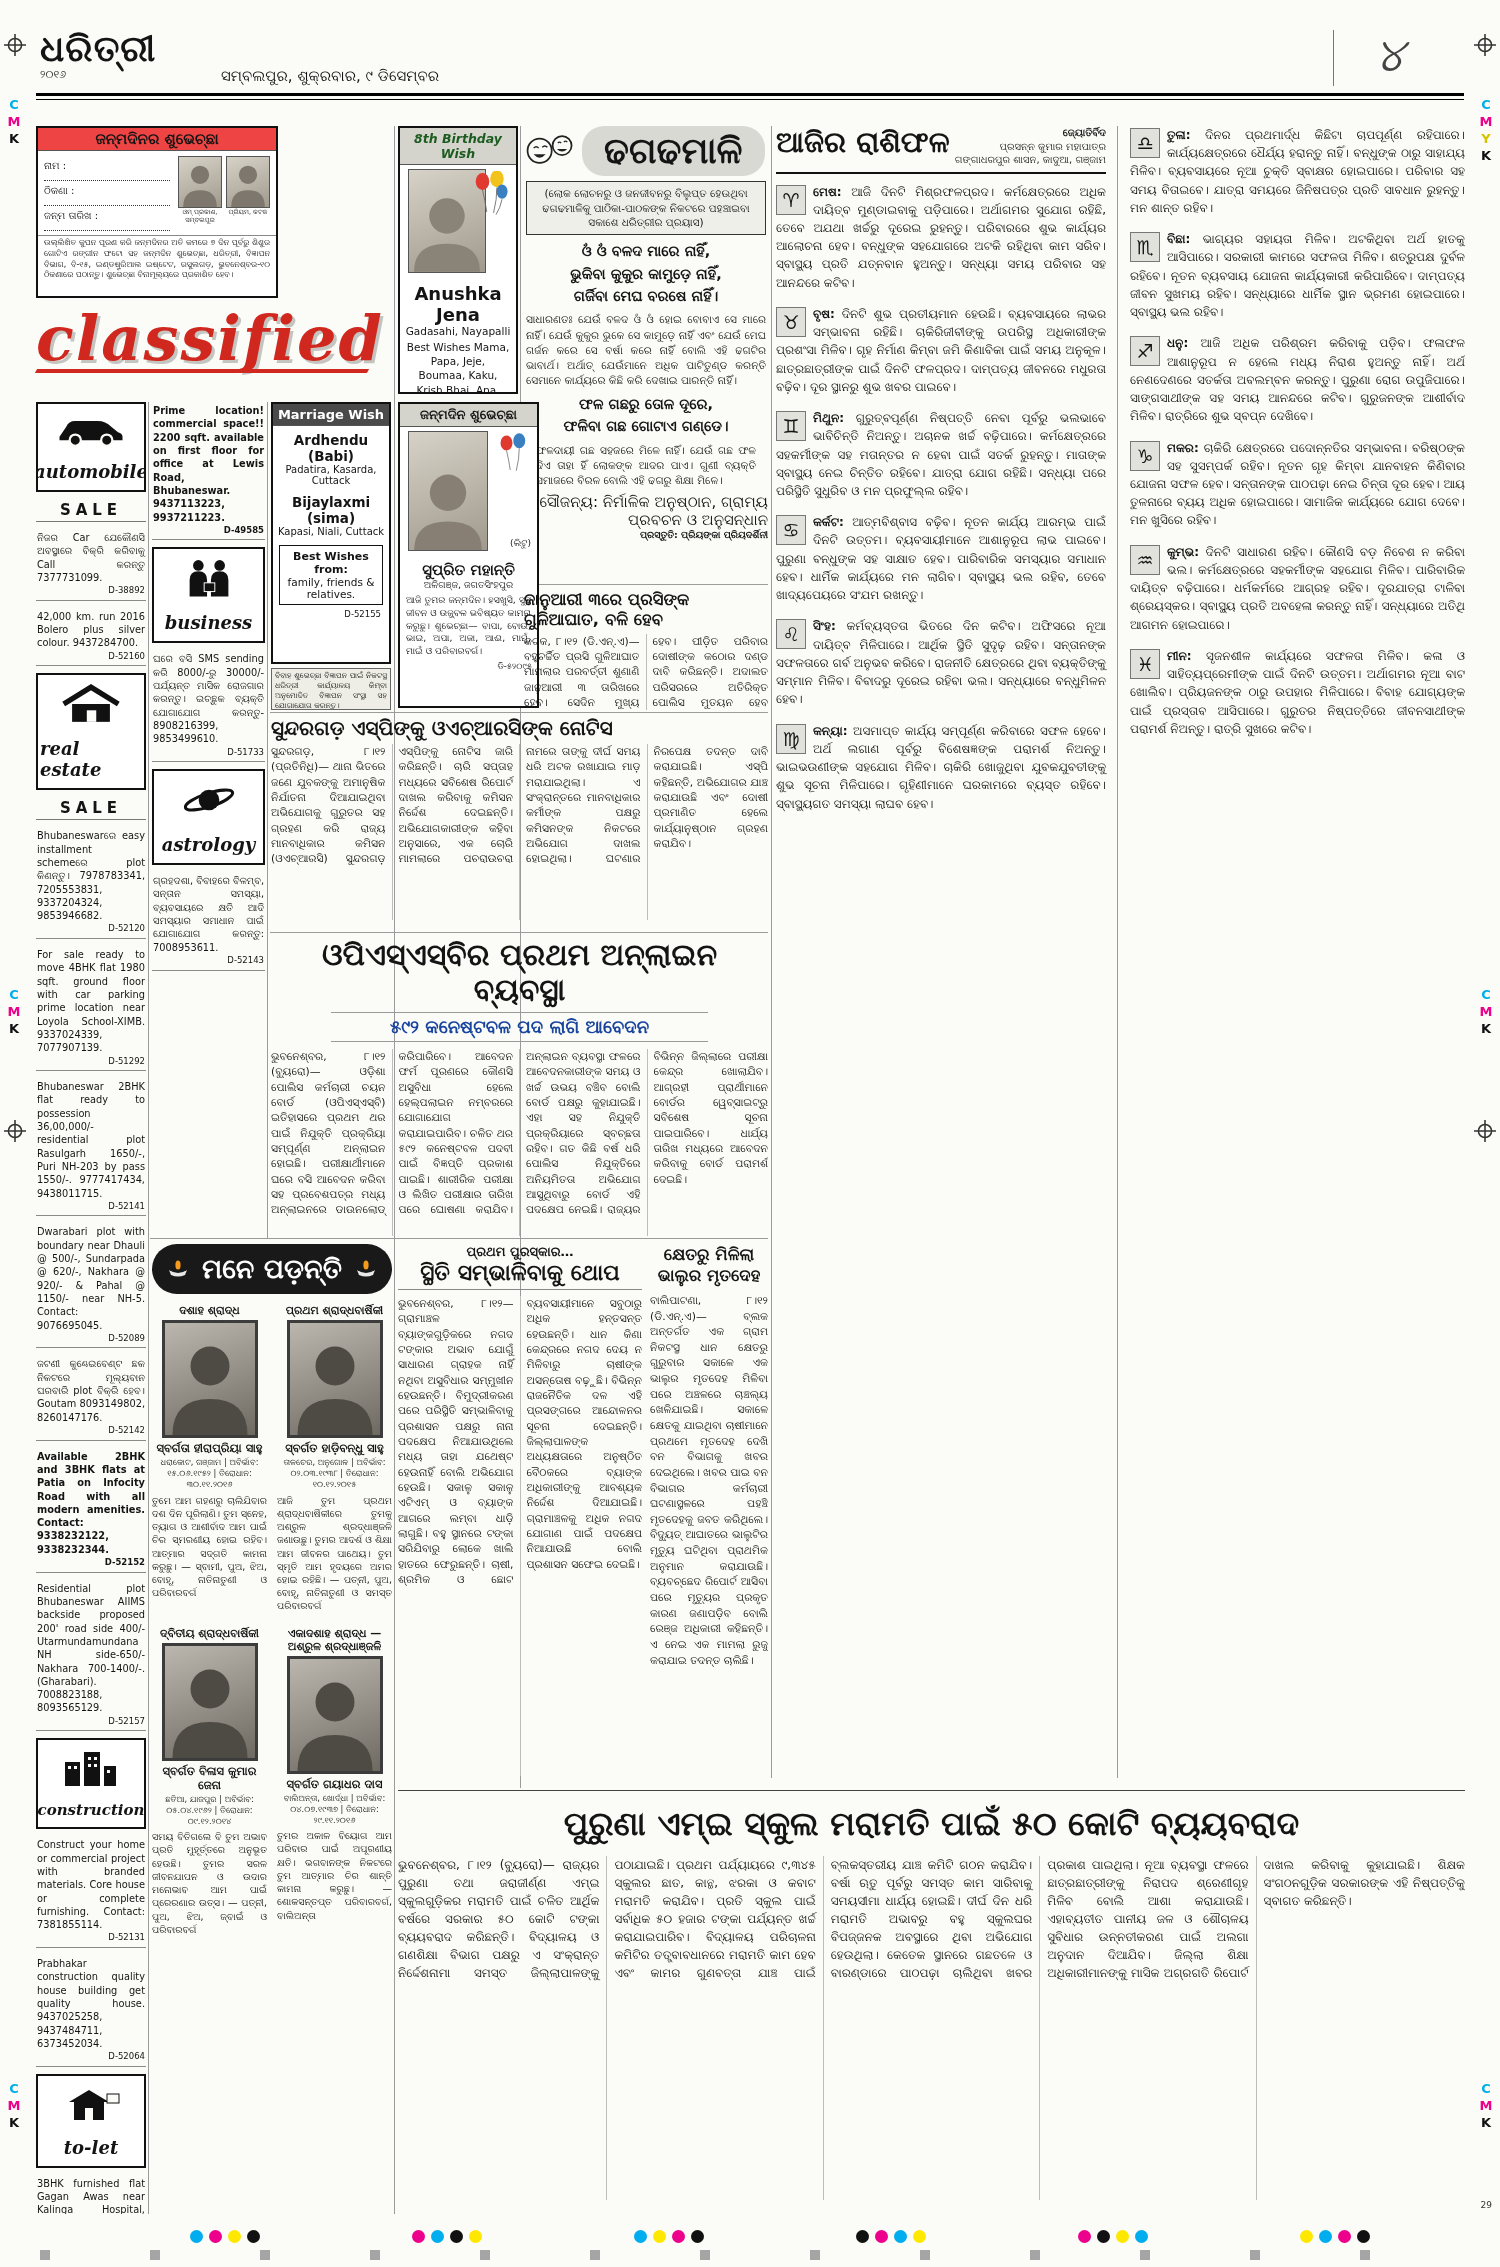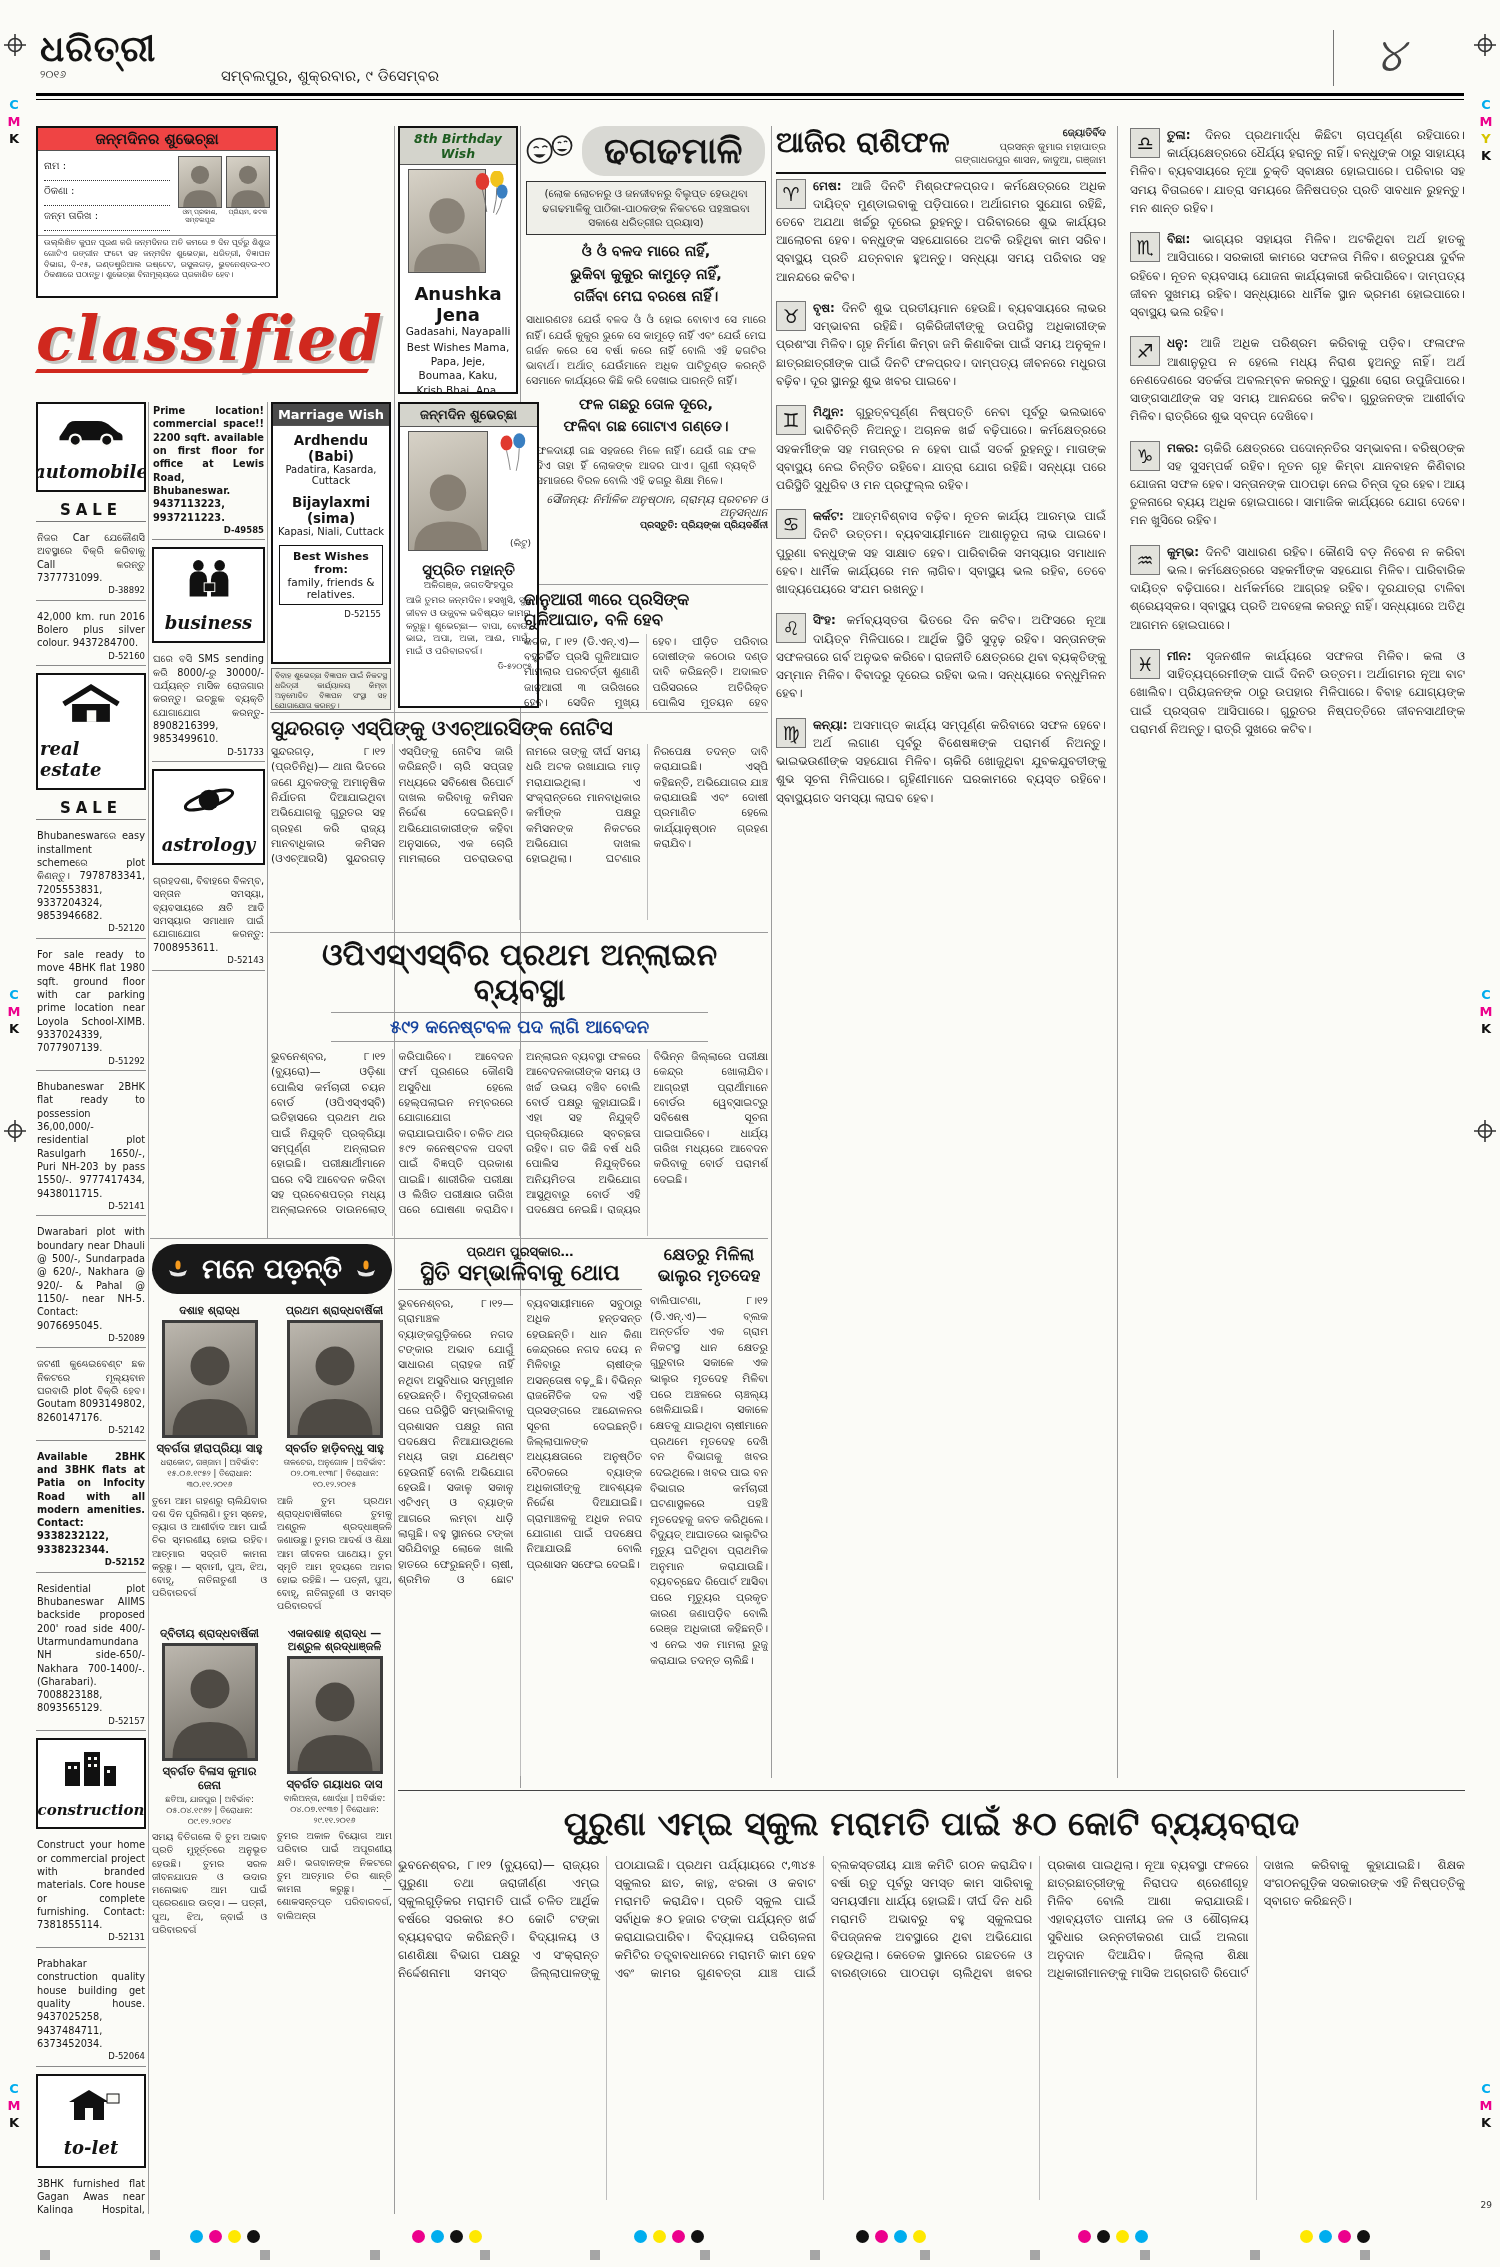--- a/index.html
+++ b/index.html
@@ -226,29 +226,29 @@
       <span class="dh-title">ଢଗଢମାଳି</span>
     </div>
     <div class="dh-intro" style="margin:5px 2px">(ଲୋକ ଲୋଚନରୁ ଓ ଜନଜୀବନରୁ ବିଲୁପ୍ତ ହେଉଥିବା ଢଗଢମାଳିକୁ ପାଠିକା-ପାଠକଙ୍କ ନିକଟରେ ପହଞ୍ଚାଇବା ସକାଶେ ଧରିତ୍ରୀର ପ୍ରୟାସ)</div>
     <div class="verse pre">ଓଁ ଓଁ ବଳଦ ମାରେ ନାହିଁ,
 ଭୁକିବା କୁକୁର କାମୁଡ଼େ ନାହିଁ,
 ଗର୍ଜିବା ମେଘ ବରଷେ ନାହିଁ।</div>
     <div class="just" style="font-size:10.6px;line-height:1.42;margin:5px 2px">ସାଧାରଣତଃ ଯେଉଁ ବଳଦ ଓଁ ଓଁ ହୋଇ ବୋବାଏ ସେ ମାରେ ନାହିଁ। ଯେଉଁ କୁକୁର ଭୁକେ ସେ କାମୁଡ଼େ ନାହିଁ ଏବଂ ଯେଉଁ ମେଘ ଗର୍ଜନ କରେ ସେ ବର୍ଷା କରେ ନାହିଁ ବୋଲି ଏହି ଢଗଟିର ଭାବାର୍ଥ। ଅର୍ଥାତ୍ ଯେଉଁମାନେ ଅଧିକ ପାଟିତୁଣ୍ଡ କରନ୍ତି ସେମାନେ କାର୍ଯ୍ୟରେ କିଛି କରି ଦେଖାଇ ପାରନ୍ତି ନାହିଁ।</div>
     <div class="verse pre">ଫଳ ଗଛରୁ ତୋଳ ଦୂରେ,
 ଫଳିବା ଗଛ ଗୋଟାଏ ଗଣ୍ଡେ।</div>
     <div class="just" style="font-size:10.6px;line-height:1.42;margin:5px 12px">ଫଳଦାୟୀ ଗଛ ସହଜରେ ମିଳେ ନାହିଁ। ଯେଉଁ ଗଛ ଫଳ ଦିଏ ତାହା ହିଁ ଲୋକଙ୍କ ଆଦର ପାଏ। ଗୁଣୀ ବ୍ୟକ୍ତି ସମାଜରେ ବିରଳ ବୋଲି ଏହି ଢଗରୁ ଶିକ୍ଷା ମିଳେ।</div>
-    <div style="font-size:11px;text-align:right;font-style:italic">ସୌଜନ୍ୟ: ନିର୍ମାଳିକ ଅନୁଷ୍ଠାନ, ଗ୍ରାମ୍ୟ ପ୍ରବଚନ ଓ ଅନୁସନ୍ଧାନ</div>
+    <div style="font-size:15px;text-align:right;">ସୌଜନ୍ୟ: ନିର୍ମାଳିକ ଅନୁଷ୍ଠାନ, ଗ୍ରାମ୍ୟ ପ୍ରବଚନ ଓ ଅନୁସନ୍ଧାନ</div>
     <div style="font-size:9.5px;text-align:right;font-weight:bold">ପ୍ରସ୍ତୁତି: ପ୍ରିୟଙ୍କା ପ୍ରିୟଦର୍ଶିନୀ</div>
   </div>
 
   <div class="b clip" style="left:776px;top:126px;width:689px;height:1652px">
     <div class="vline" style="left:341px;top:0;height:1652px"></div>
 
     <div class="b" style="left:0;top:0;width:330px">
-      <div style="display:flex;justify-content:space-between;border-bottom:2px solid #111;padding-bottom:5px;margin-bottom:3px">
+      <div style="display:flex;justify-content:space-between;border-bottom:2px solid #111;padding-bottom:5px;margin-bottom:9px">
         <div class="zhead">ଆଜିର ରାଶିଫଳ</div>
         <div class="zastro">
           <div class="bold">ଜ୍ୟୋତିର୍ବିଦ</div>
           <div>ପ୍ରସନ୍ନ କୁମାର ମହାପାତ୍ର</div>
           <div>ଗଙ୍ଗାଧରପୁର ଶାସନ, କାଦୁଆ, ଗଞ୍ଜାମ</div>
         </div>
       </div>
       <div class="zentry"><span class="zicon">♈</span><span class="zsign">ମେଷ:</span> <span>ଆଜି ଦିନଟି ମିଶ୍ରଫଳପ୍ରଦ। କର୍ମକ୍ଷେତ୍ରରେ ଅଧିକ ଦାୟିତ୍ବ ମୁଣ୍ଡାଇବାକୁ ପଡ଼ିପାରେ। ଅର୍ଥାଗମର ସୁଯୋଗ ରହିଛି, ତେବେ ଅଯଥା ଖର୍ଚ୍ଚରୁ ଦୂରେଇ ରୁହନ୍ତୁ। ପରିବାରରେ ଶୁଭ କାର୍ଯ୍ୟର ଆଲୋଚନା ହେବ। ବନ୍ଧୁଙ୍କ ସହଯୋଗରେ ଅଟକି ରହିଥିବା କାମ ସରିବ। ସ୍ବାସ୍ଥ୍ୟ ପ୍ରତି ଯତ୍ନବାନ ହୁଅନ୍ତୁ। ସନ୍ଧ୍ୟା ସମୟ ପରିବାର ସହ ଆନନ୍ଦରେ କଟିବ।</span></div>
       <div class="zentry"><span class="zicon">♉</span><span class="zsign">ବୃଷ:</span> <span>ଦିନଟି ଶୁଭ ପ୍ରତୀୟମାନ ହେଉଛି। ବ୍ୟବସାୟରେ ଲାଭର ସମ୍ଭାବନା ରହିଛି। ଚାକିରିଜୀବୀଙ୍କୁ ଉପରିସ୍ଥ ଅଧିକାରୀଙ୍କ ପ୍ରଶଂସା ମିଳିବ। ଗୃହ ନିର୍ମାଣ କିମ୍ବା ଜମି କିଣାବିକା ପାଇଁ ସମୟ ଅନୁକୂଳ। ଛାତ୍ରଛାତ୍ରୀଙ୍କ ପାଇଁ ଦିନଟି ଫଳପ୍ରଦ। ଦାମ୍ପତ୍ୟ ଜୀବନରେ ମଧୁରତା ବଢ଼ିବ। ଦୂର ସ୍ଥାନରୁ ଶୁଭ ଖବର ପାଇବେ।</span></div>
       <div class="zentry"><span class="zicon">♊</span><span class="zsign">ମିଥୁନ:</span> <span>ଗୁରୁତ୍ବପୂର୍ଣ୍ଣ ନିଷ୍ପତ୍ତି ନେବା ପୂର୍ବରୁ ଭଲଭାବେ ଭାବିଚିନ୍ତି ନିଅନ୍ତୁ। ଅଚାନକ ଖର୍ଚ୍ଚ ବଢ଼ିପାରେ। କର୍ମକ୍ଷେତ୍ରରେ ସହକର୍ମୀଙ୍କ ସହ ମତାନ୍ତର ନ ହେବା ପାଇଁ ସତର୍କ ରୁହନ୍ତୁ। ମାତାଙ୍କ ସ୍ବାସ୍ଥ୍ୟ ନେଇ ଚିନ୍ତିତ ରହିବେ। ଯାତ୍ରା ଯୋଗ ରହିଛି। ସନ୍ଧ୍ୟା ପରେ ପରିସ୍ଥିତି ସୁଧୁରିବ ଓ ମନ ପ୍ରଫୁଲ୍ଲ ରହିବ।</span></div>

